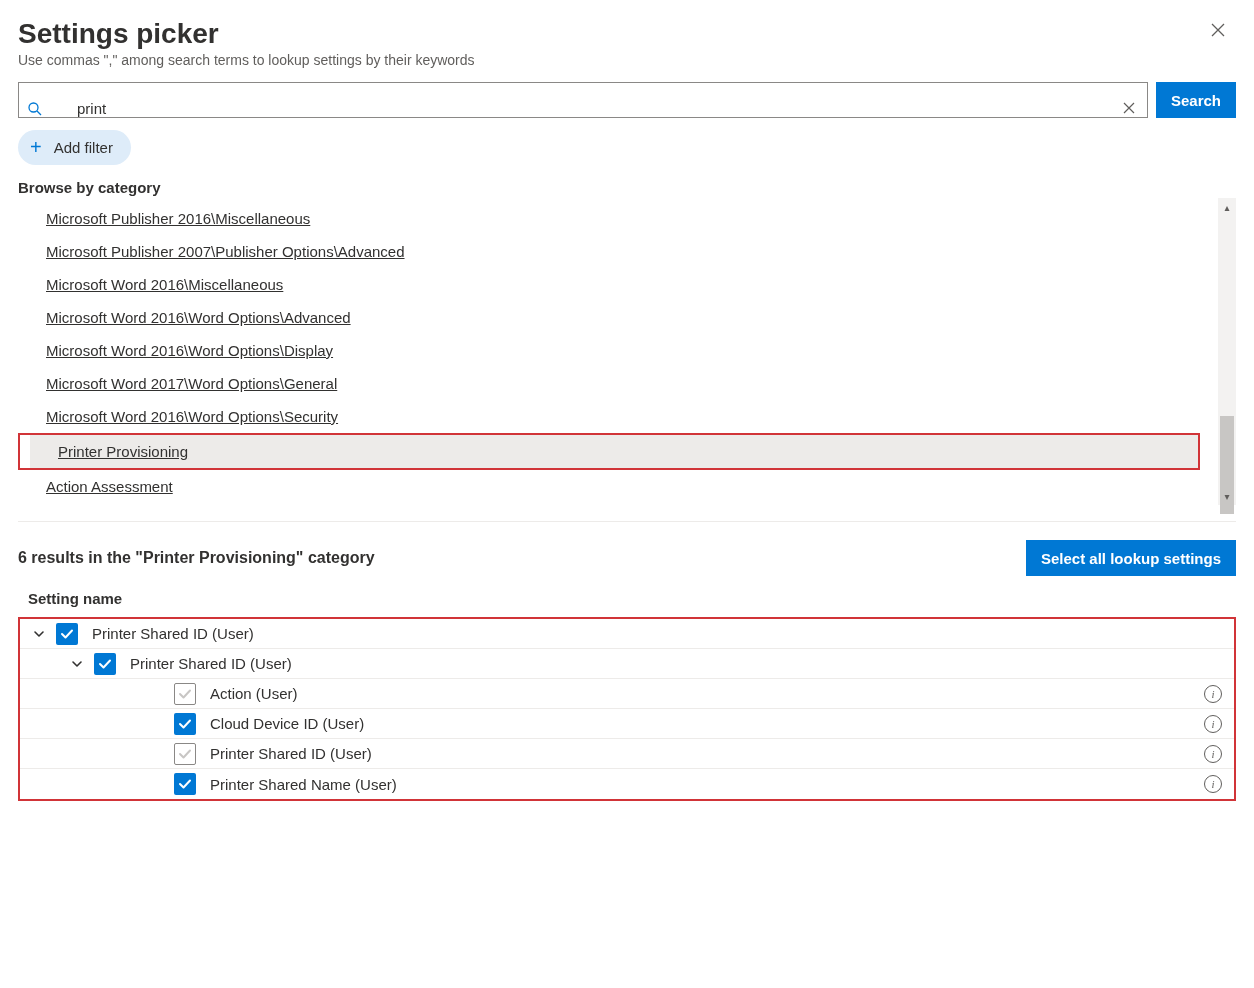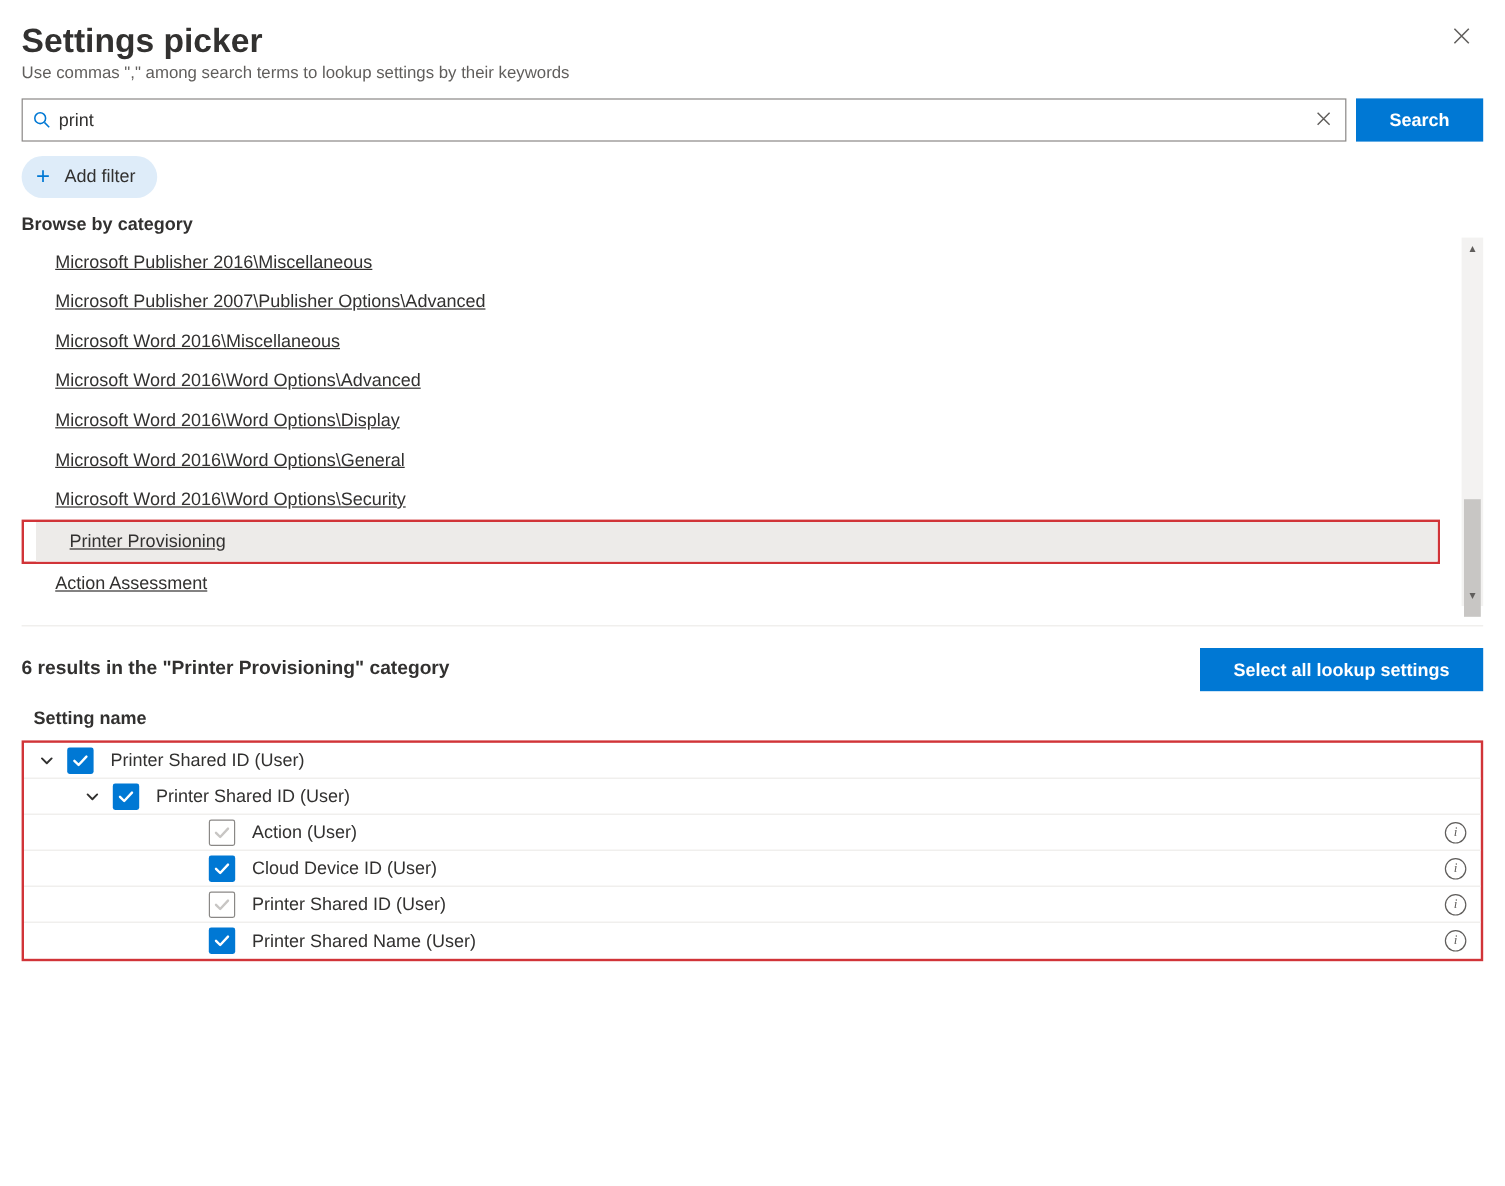--- a/index.html
+++ b/index.html
@@ -9,25 +9,25 @@
       color: #323130;
       background: #fff;
       width: 1254px;
       padding: 18px;
     }
     .header { display: flex; justify-content: space-between; align-items: flex-start; margin-bottom: 2px; }
     .page-title { font-size: 28px; font-weight: 600; color: #323130; }
     .close-x { font-size: 18px; line-height: 1; cursor: pointer; color: #605e5c; padding: 4px 10px; }
     .subtitle { font-size: 14px; color: #605e5c; margin-bottom: 14px; }
     .search-row { display: flex; gap: 8px; margin-bottom: 12px; }
-    .search-wrap { flex: 1; display: flex; align-items: center; border: 1px solid #8a8886; height: 36px; padding: 0 8px; }
+    .search-wrap { flex: 1; display: flex; align-items: flex-end; border: 1px solid #8a8886; height: 36px; padding: 0 8px; gap: 28px; }
     .search-icon { color: #0078d4; margin-right: 6px; display:flex; }
     .search-input { flex:1; border:none; outline:none; font-size:15px; color:#323130; background:transparent; }
     .clear-x { color:#605e5c; cursor:pointer; font-size:15px; padding:0 4px; }
-    .btn-primary { background:#0078d4; color:#fff; border:none; height:36px; padding:0 28px; font-size:15px; font-weight:600; cursor:pointer; }
+    .btn-primary { background:#0078d4; color:#fff; border:none; height:36px; padding:0 15px; font-size:15px; font-weight:600; cursor:pointer; }
     .add-filter { display:inline-flex; align-items:center; gap:12px; background:#deecf9; border-radius:18px; padding:6px 18px 6px 12px; cursor:pointer; margin-bottom:14px; }
     .add-filter .plus { color:#0078d4; font-size:20px; font-weight:400; }
     .add-filter span.lbl { color:#323130; font-size:15px; }
     .browse-label { font-size:15px; font-weight:700; margin-bottom:2px; }
     .cat-scroll { position:relative;text-decoration:underline; }
     .scrollbar { position:absolute; right:0; top:0; width:18px; height:100%; background:#f3f2f1; }
     .scroll-up, .scroll-down { position:absolute; left:0; width:18px; height:18px; display:flex; align-items:center; justify-content:center; color:#605e5c; font-size:10px; cursor:pointer; }
     .scroll-up { top:0; } .scroll-down { bottom:0; }
     .scroll-thumb { position:absolute; left:2px; width:14px; background:#c8c6c4; }
     .cat-list { padding:4px 0 2px 0; margin-right:18px; }
@@ -94,21 +94,21 @@
 
 <div class="browse-label">Browse by category</div>
 
 <div class="cat-scroll">
   <div class="cat-list" id="cat-list">
       <div class="cat-item">Microsoft Publisher 2016\Miscellaneous</div>
       <div class="cat-item">Microsoft Publisher 2007\Publisher Options\Advanced</div>
       <div class="cat-item">Microsoft Word 2016\Miscellaneous</div>
       <div class="cat-item">Microsoft Word 2016\Word Options\Advanced</div>
       <div class="cat-item">Microsoft Word 2016\Word Options\Display</div>
-      <div class="cat-item">Microsoft Word 2016\Word Options\General</div>
+      <div class="cat-item">Microsoft Word 2017\Word Options\General</div>
       <div class="cat-item">Microsoft Word 2016\Word Options\Security</div>
       <div class="cat-selected-wrap">
         <div class="cat-item selected">Printer Provisioning</div>
       </div>
       <div class="cat-item">Action Assessment</div>
     </div>
   <div class="scrollbar">
     <div class="scroll-up">▴</div>
     <div class="scroll-thumb" style="top:218px;height:98px;"></div>
     <div class="scroll-down">▾</div>

